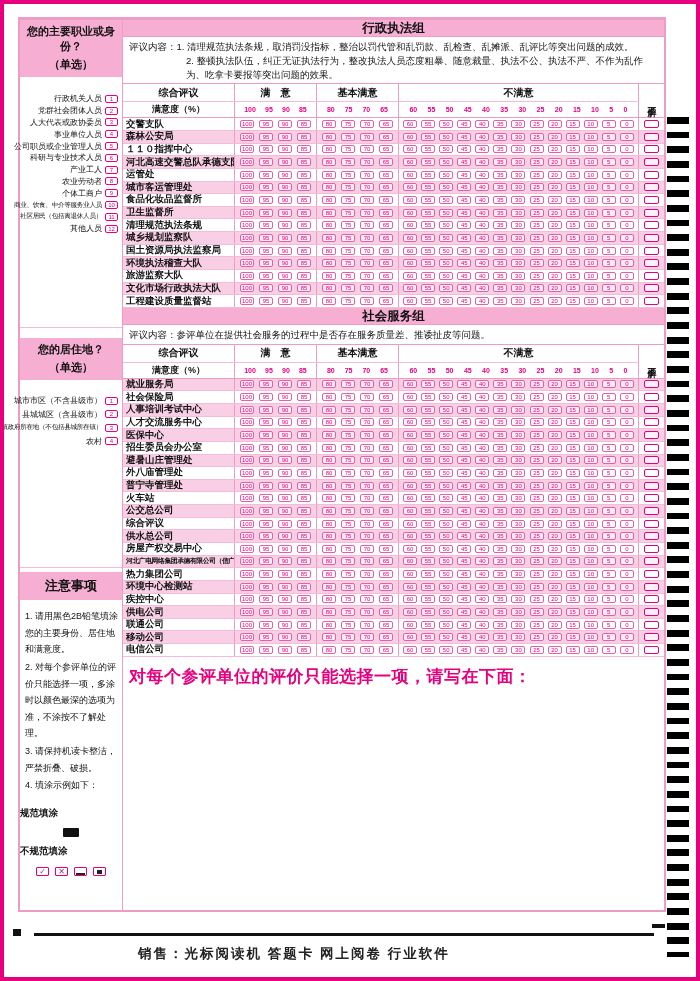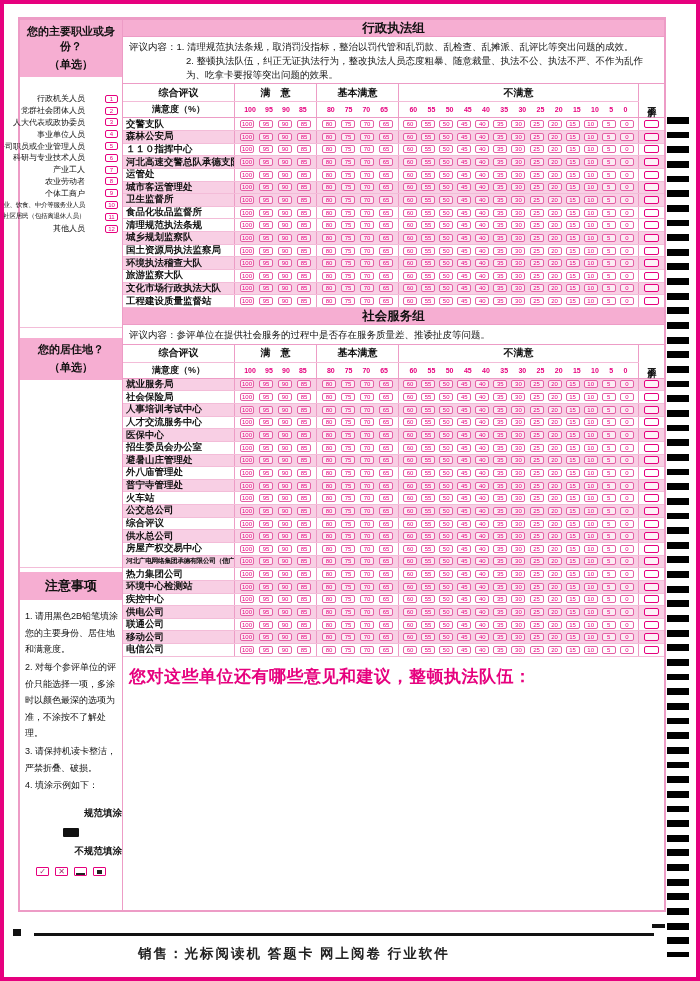--- a/index.html
+++ b/index.html
@@ -31,35 +31,35 @@
   
   .sidebar{width:103px;flex:none;border-right:1px solid var(--line);display:flex;flex-direction:column;}
   .sb-sec{padding:0;}
   .sb-occupation{height:307px;}
   .sb-residence{height:200px;border-top:1px solid var(--line-soft);}
   .sb-notes{flex:1;border-top:1px solid var(--line-soft);display:flex;flex-direction:column;margin-top:40px;}
   .sb-header{background:var(--hdrpink);text-align:center;font-weight:bold;padding:4px 1px 5px;}
   .sb-header .t1{font-size:11px;}
   .sb-header .t2{font-size:11px;margin-top:3px;}
   .sb-items{margin-top:16px;}
-  .sb-item{height:11.8px;display:flex;align-items:center;justify-content:flex-end;gap:20px;padding-right:4px;}
+  .sb-item{height:11.8px;display:flex;align-items:center;justify-content:flex-end;gap:3px;padding-right:4px;}
   .sb-item .lbl{font-size:8px;white-space:nowrap;}
   .sb-item .lbl.small{font-size:6.6px;letter-spacing:-0.3px;}
   .numbox{
     width:13px;height:8px;border:1px solid var(--mag);border-radius:2px;flex:none;
     font-size:6px;color:var(--mag);display:flex;align-items:center;justify-content:center;line-height:1;
     background:#fff;
   }
   .sb-residence .sb-header{margin-top:10px;}
   .sb-residence .sb-items{margin-top:14px;}
   .sb-residence .sb-item{height:13.5px;}
   .notes-header{background:var(--hdrpink);text-align:center;font-weight:bold;font-size:13px;padding:5px 0;margin-top:4px;}
   .notes-body{padding:8px 4px 0 5px;font-size:9px;line-height:1.85;}
   .note-line{margin-bottom:1px;}
-  .fill-example{margin-top:4px;text-align:right;}
+  .fill-example{margin-top:4px;text-align:left;}
   .fx-label{font-weight:bold;font-size:9.5px;margin-top:8px;}
   .good-mark{width:16px;height:9px;background:#111;border-radius:1px;margin:8px auto 0;}
   .bad-marks{display:flex;justify-content:center;gap:6px;margin-top:9px;}
   .bad-box{width:13px;height:9px;border:1px solid var(--mag);border-radius:1px;position:relative;
     display:flex;align-items:center;justify-content:center;font-size:8px;color:#a3326e;line-height:1;}
   .bad-box .under{position:absolute;left:1px;right:1px;bottom:0;height:2px;background:#222;}
   .bad-box .part{position:absolute;left:3px;bottom:1px;width:5px;height:4px;background:#222;}
   
   .main{flex:1;display:flex;flex-direction:column;min-width:0;}
   .section-bar{height:17px;background:var(--hdrpink);text-align:center;font-weight:bold;font-size:12.5px;
@@ -173,20 +173,38 @@
                 <div class="numbox">12</div>
               </div>
             </div>
         </section>
 
         <section class="sb-sec sb-residence">
           <div class="sb-header">
             <div class="t1">您的居住地？</div>
             <div class="t2">（单选）</div>
           </div>
+          <div class="sb-items" id="residence-items">
+              <div class="sb-item">
+                <div class="lbl">城市市区（不含县级市）</div>
+                <div class="numbox">1</div>
+              </div>
+              <div class="sb-item">
+                <div class="lbl">县城城区（含县级市）</div>
+                <div class="numbox">2</div>
+              </div>
+              <div class="sb-item">
+                <div class="lbl small">乡镇政府所在地（不包括县城所在镇）</div>
+                <div class="numbox">3</div>
+              </div>
+              <div class="sb-item">
+                <div class="lbl">农村</div>
+                <div class="numbox">4</div>
+              </div>
+            </div>
         </section>
 
         <section class="sb-sec sb-notes">
           <div class="notes-header">注意事项</div>
           <div class="notes-body" id="notes-lines">
               <div class="note-line">1. 请用黑色2B铅笔填涂您的主要身份、居住地和满意度。</div>
               <div class="note-line">2. 对每个参评单位的评价只能选择一项，多涂时以颜色最深的选项为准，不涂按不了解处理。</div>
               <div class="note-line">3. 请保持机读卡整洁，严禁折叠、破损。</div>
               <div class="note-line">4. 填涂示例如下：</div>
             </div>
@@ -447,55 +465,55 @@
                 <div class="bubble">20</div>
                 <div class="bubble">15</div>
                 <div class="bubble">10</div>
                 <div class="bubble">5</div>
                 <div class="bubble">0</div>
               </div>
               <div class="cell-unk">
                 <div class="unk-box"></div>
               </div>
             </div>
+            <div class="unit-row">
+              <div class="cell-name">食品化妆品监督所</div>
+              <div class="grp w-grp4">
+                <div class="bubble">100</div>
+                <div class="bubble">95</div>
+                <div class="bubble">90</div>
+                <div class="bubble">85</div>
+              </div>
+              <div class="grp w-grp4">
+                <div class="bubble">80</div>
+                <div class="bubble">75</div>
+                <div class="bubble">70</div>
+                <div class="bubble">65</div>
+              </div>
+              <div class="grp w-unsat">
+                <div class="bubble">60</div>
+                <div class="bubble">55</div>
+                <div class="bubble">50</div>
+                <div class="bubble">45</div>
+                <div class="bubble">40</div>
+                <div class="bubble">35</div>
+                <div class="bubble">30</div>
+                <div class="bubble">25</div>
+                <div class="bubble">20</div>
+                <div class="bubble">15</div>
+                <div class="bubble">10</div>
+                <div class="bubble">5</div>
+                <div class="bubble">0</div>
+              </div>
+              <div class="cell-unk">
+                <div class="unk-box"></div>
+              </div>
+            </div>
             <div class="unit-row shaded">
               <div class="cell-name">卫生监督所</div>
-              <div class="grp w-grp4">
-                <div class="bubble">100</div>
-                <div class="bubble">95</div>
-                <div class="bubble">90</div>
-                <div class="bubble">85</div>
-              </div>
-              <div class="grp w-grp4">
-                <div class="bubble">80</div>
-                <div class="bubble">75</div>
-                <div class="bubble">70</div>
-                <div class="bubble">65</div>
-              </div>
-              <div class="grp w-unsat">
-                <div class="bubble">60</div>
-                <div class="bubble">55</div>
-                <div class="bubble">50</div>
-                <div class="bubble">45</div>
-                <div class="bubble">40</div>
-                <div class="bubble">35</div>
-                <div class="bubble">30</div>
-                <div class="bubble">25</div>
-                <div class="bubble">20</div>
-                <div class="bubble">15</div>
-                <div class="bubble">10</div>
-                <div class="bubble">5</div>
-                <div class="bubble">0</div>
-              </div>
-              <div class="cell-unk">
-                <div class="unk-box"></div>
-              </div>
-            </div>
-            <div class="unit-row">
-              <div class="cell-name">食品化妆品监督所</div>
               <div class="grp w-grp4">
                 <div class="bubble">100</div>
                 <div class="bubble">95</div>
                 <div class="bubble">90</div>
                 <div class="bubble">85</div>
               </div>
               <div class="grp w-grp4">
                 <div class="bubble">80</div>
                 <div class="bubble">75</div>
                 <div class="bubble">70</div>
@@ -1517,21 +1535,21 @@
                 <div class="bubble">10</div>
                 <div class="bubble">5</div>
                 <div class="bubble">0</div>
               </div>
               <div class="cell-unk">
                 <div class="unk-box"></div>
               </div>
             </div>
           </div>
         <div class="suggestion">
-          <div class="suggestion-prompt">您对这些单位还有哪些意见和建议，整顿执法队伍：</div>
+          <div class="suggestion-prompt">对每个参评单位的评价只能选择一项，请写在下面：</div>
           <div class="writing-area"></div>
         </div>
       </main>
 
     </div>
   </div>
 
   <div class="timing-marks"></div>
   <div class="bottom-rule"></div>
   <div class="corner-square-left"></div>

